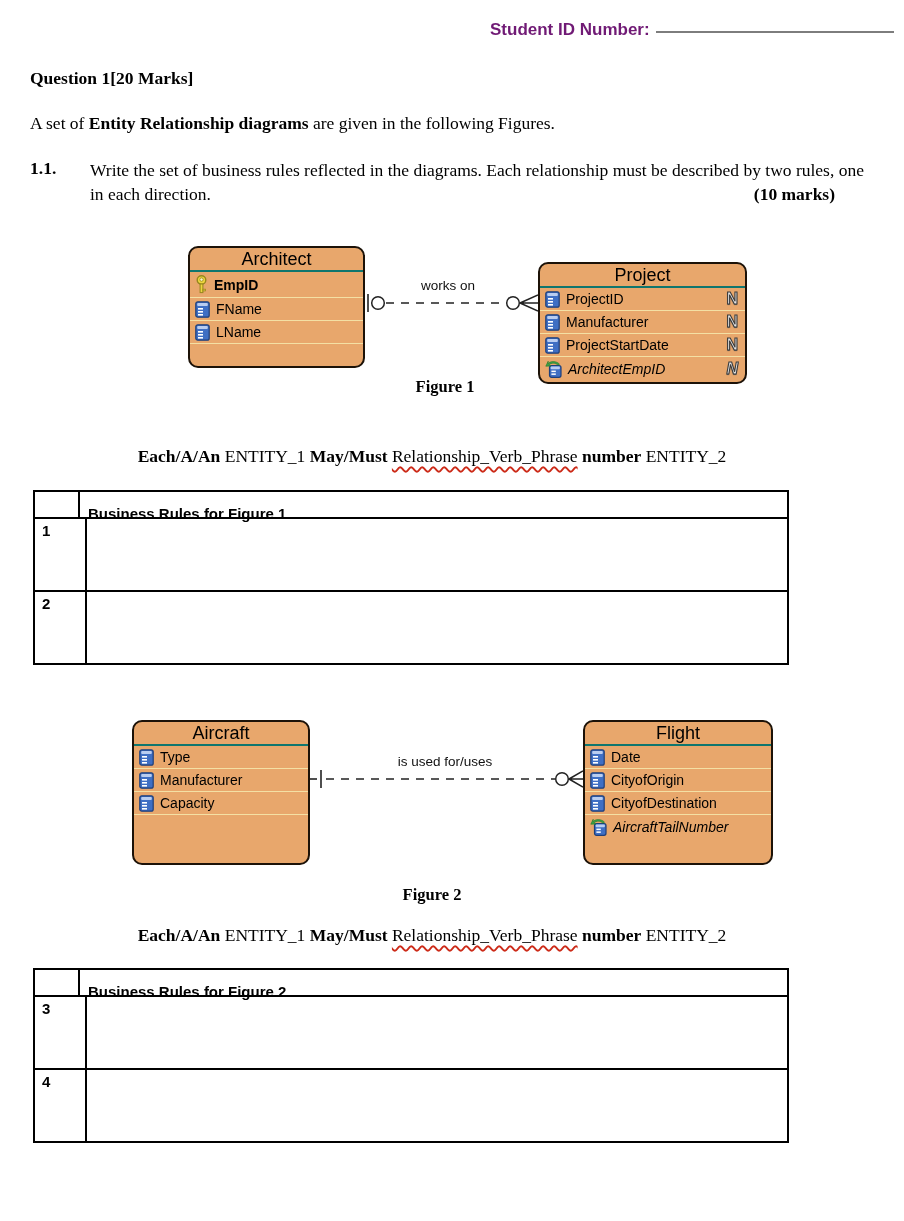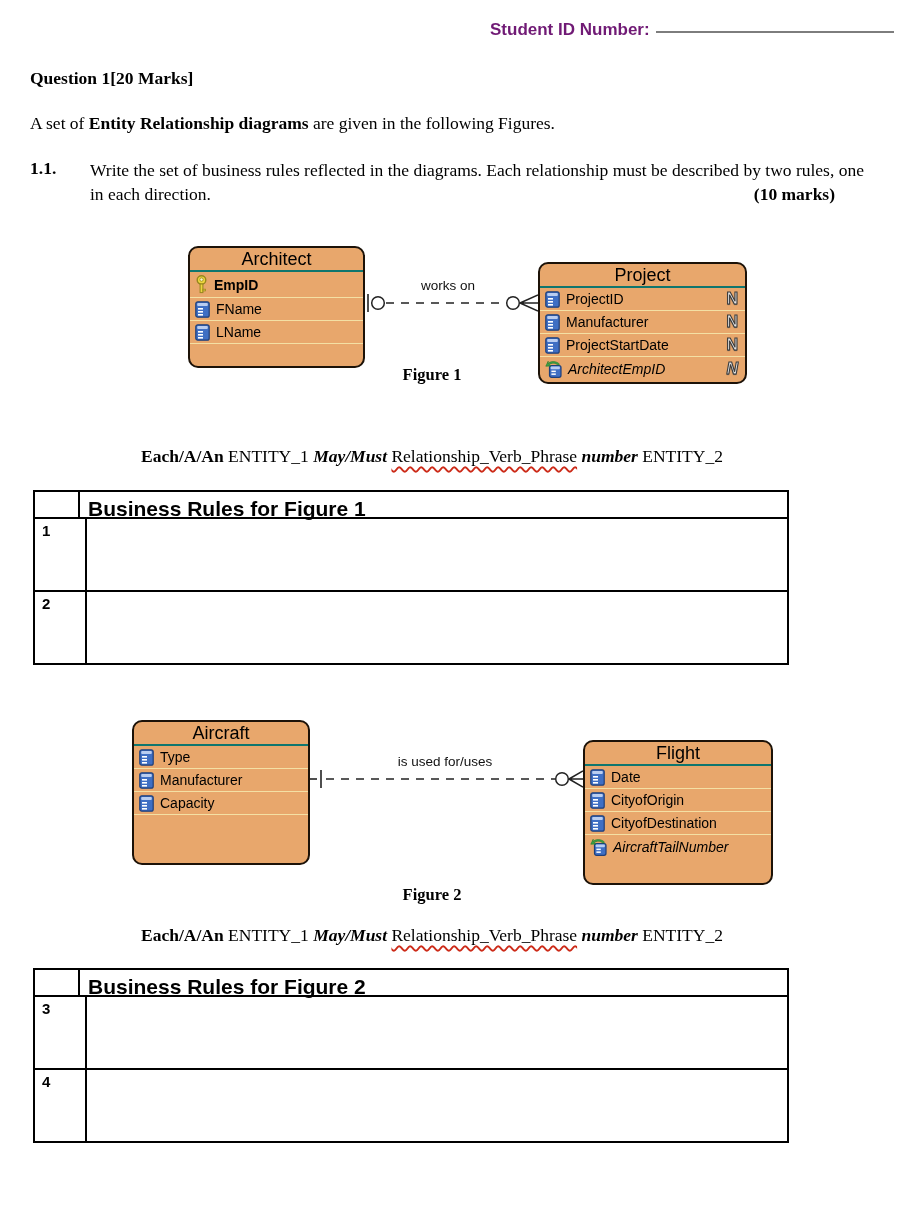--- a/index.html
+++ b/index.html
@@ -29,28 +29,28 @@
   .entity .erow.lastrow{border-bottom:none;}
   .entity .icon{flex:0 0 auto;display:flex;align-items:center;}
   .nbadge{margin-left:auto;font-family:"Liberation Sans",sans-serif;font-weight:800;font-size:16px;line-height:1;color:#e2e2e2;-webkit-text-stroke:1.1px #3c3c3c;text-shadow:0 1px 1px #555;}
   .connector{position:absolute;}
   .connector text{font-family:"Liberation Sans",sans-serif;font-size:13.5px;fill:#111;}
 
   .figcap{position:absolute;left:0;width:864px;text-align:center;font-weight:bold;font-size:16.5px;}
 
   .ruleline{position:absolute;left:0;width:864px;text-align:center;font-size:17.5px;}
   .ruleline .bd{font-weight:bold;}
-  .ruleline .bi{font-weight:bold;font-style:italic;}
+  .ruleline .bi{font-weight:bold;}
   .ruleline .wavy{text-decoration:underline;text-decoration-style:wavy;text-decoration-color:#cc2a18;text-decoration-thickness:2px;text-underline-offset:4px;}
 
   
   .btable{position:absolute;left:33px;width:752px;border:2px solid #000;font-family:"Liberation Sans",sans-serif;}
   .btable .hrow{display:flex;height:25px;border-bottom:2px solid #000;}
   .btable .hnum{width:43px;flex:0 0 43px;border-right:2px solid #000;}
-  .btable .htitle{flex:1;font-weight:bold;font-size:21px;padding:5px 0 0 8px;}
+  .btable .htitle{flex:1;font-weight:bold;font-size:15px;padding:13px 0 0 8px;}
   .btable .drow{display:flex;height:71px;border-bottom:2px solid #000;}
   .btable .drow:last-child{border-bottom:none;}
   .btable .dnum{width:43px;flex:0 0 43px;border-right:2px solid #000;font-weight:bold;font-size:15px;padding:3px 0 0 7px;box-sizing:content-box;}
   .btable .dcell{flex:1;}
 </style>
 </head>
 <body>
 
 <div class="sid-label">Student ID Number:</div>
 <div class="sid-line"></div>
@@ -169,21 +169,21 @@
             <rect x="6.4" y="13.4" width="4.4" height="1.5" fill="#fff"></rect>
             <path d="M14.5,4.2 C11.5,0.8 5.5,0.8 3,3.6 L3.2,1.2 L0.8,6.2 L6,6 L3.9,4.9 C6.3,2.6 10.8,2.7 12.8,5.2 Z" fill="#3fa047" stroke="#1d7a28" stroke-width="0.6"></path>
           </svg>
       </span>
       <span>ArchitectEmpID</span>
       <span class="nbadge">N</span>
     </div>
   </div>
 </div>
 
-<div class="figcap" style="top:365px;">Figure 1</div>
+<div class="figcap" style="top:377px;padding-left:13px;">Figure 1</div>
 
 <div class="ruleline" style="top:446px;">
   <span class="bd">Each/A/An</span>
   <span>ENTITY_1</span>
   <span class="bi">May/Must</span>
   <span class="wavy">Relationship_Verb_Phrase</span>
   <span class="bi">number</span>
   <span>ENTITY_2</span>
 </div>
 
@@ -246,21 +246,21 @@
 
   <svg class="connector" style="left:310px;top:29px;" width="273" height="42">
     <line x1="0" y1="30" x2="7" y2="30" stroke="#222" stroke-width="1.6"></line>
     <line x1="11" y1="21" x2="11" y2="39" stroke="#222" stroke-width="1.6"></line>
     <line x1="16" y1="30" x2="245" y2="30" stroke="#222" stroke-width="1.6" stroke-dasharray="8 7"></line>
     <circle cx="252" cy="30" r="6.3" fill="#fff" stroke="#222" stroke-width="1.5"></circle>
     <path d="M259,30 L273,22 M259,30 L273,30 M259,30 L273,38" stroke="#222" stroke-width="1.5" fill="none"></path>
     <text x="135" y="17" text-anchor="middle">is used for/uses</text>
   </svg>
 
-  <div class="entity" style="left:583px;top:0;width:190px;height:145px;margin-top:20px;">
+  <div class="entity" style="left:583px;top:0;width:190px;height:145px;">
     <div class="etitle">Flight</div>
     <div class="erow">
       <span class="icon">
         <svg width="15" height="17" viewBox="0 0 15 17">
             <rect x="0.8" y="0.8" width="13.4" height="15.4" rx="2" fill="#3f6fc4" stroke="#1e3f7a" stroke-width="1.2"></rect>
             <rect x="2.2" y="2.1" width="10.6" height="3" rx="1" fill="#b9cdf0"></rect>
             <rect x="3" y="7" width="5" height="1.6" fill="#fff"></rect>
             <rect x="3" y="10" width="5" height="1.6" fill="#fff"></rect>
             <rect x="3" y="13" width="5" height="1.6" fill="#fff"></rect>
           </svg>

